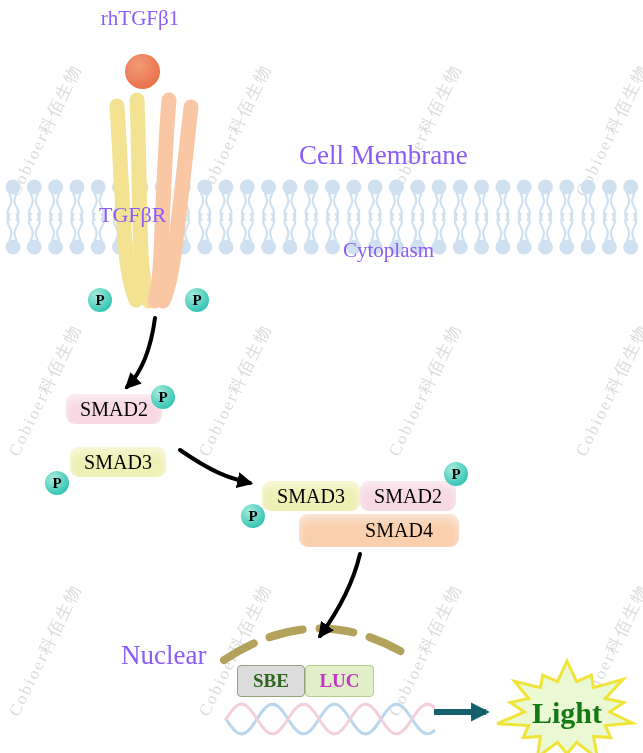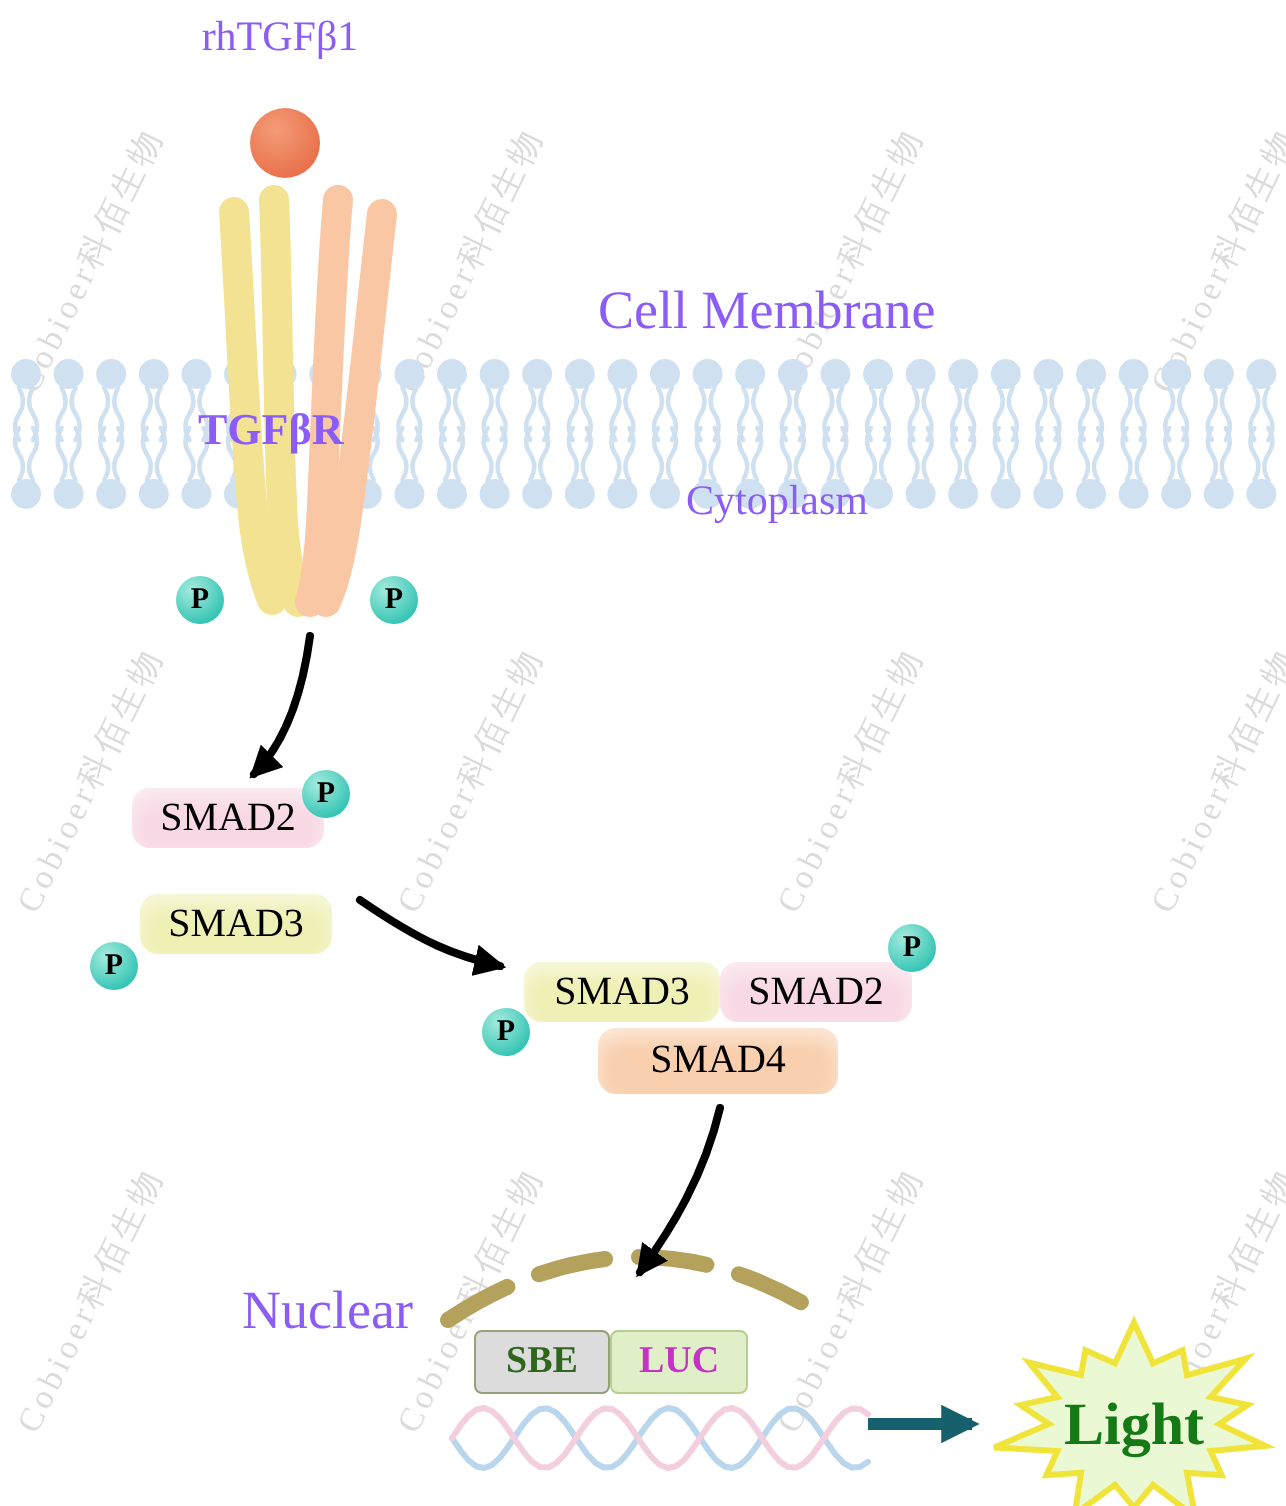--- a/index.html
+++ b/index.html
@@ -5,37 +5,37 @@
   html,body{margin:0;padding:0;background:#fff;}
   .stage{position:relative;width:643px;height:753px;background:#ffffff;overflow:hidden;
          font-family:"Liberation Serif","DejaVu Serif",serif;}
   .wm-layer{position:absolute;inset:0;z-index:0;}
   .wm{position:absolute;font-size:17px;letter-spacing:2px;color:rgba(110,110,110,0.25);
       white-space:nowrap;transform:translate(-50%,-50%) rotate(-64deg);}
   #diagram-svg{position:absolute;inset:0;z-index:1;}
   .label{position:absolute;z-index:2;color:#8b5cf6;}
   #ligand-label{left:70px;top:6px;width:140px;text-align:center;font-size:21px;}
   #cell-membrane-label{left:299px;top:140px;font-size:27px;}
-  #receptor-label{left:99px;top:202px;font-size:22px;font-weight:bold;}
+  #receptor-label{left:99px;top:202px;font-size:22px;font-weight:normal;}
   #cytoplasm-label{left:343px;top:238px;font-size:21px;}
   #nuclear-label{left:121px;top:640px;font-size:27px;}
   #light-label{left:518px;top:696px;width:98px;text-align:center;font-size:30px;
                font-weight:bold;color:var(--c-light_text);}
   #ligand{position:absolute;z-index:2;left:125px;top:54px;width:35px;height:35px;border-radius:50%;
           background:radial-gradient(circle at 38% 32%, #f49b78, var(--c-ligand) 75%);}
   .p-badge{position:absolute;z-index:3;width:24px;height:24px;border-radius:50%;
            display:flex;align-items:center;justify-content:center;
            font-weight:bold;font-size:15px;color:#000;
            background:radial-gradient(circle at 35% 30%, #a6ecdd 0%, var(--c-phospho) 75%);}
   .smad-box{position:absolute;z-index:2;display:flex;align-items:center;justify-content:center;
             border-radius:9px;font-size:20px;color:#000;
             box-shadow:inset 0 5px 10px rgba(255,255,255,0.55);}
   .fill-smad2{background:var(--c-smad2_fill);}
   .fill-smad3{background:var(--c-smad3_fill);}
-  .fill-smad4{background:var(--c-smad4_fill);}
+  .fill-smad4{background:var(--c-smad4_fill);padding-left:40px;}
   .gene-box{position:absolute;z-index:2;display:flex;align-items:center;justify-content:center;
             font-weight:bold;font-size:19px;border-radius:4px;}
   #sbe-box{left:237px;top:665px;width:66px;height:30px;background:var(--c-sbe_fill);
            border:1.5px solid #96a07a;color:var(--c-sbe_text);}
   #luc-box{left:305px;top:665px;width:67px;height:30px;background:var(--c-luc_fill);
            border:1.5px solid #b7cf8e;color:var(--c-luc_text);}
   .rY{fill:none;stroke:var(--c-receptor_yellow);stroke-width:15;stroke-linecap:round;}
   .rO{fill:none;stroke:var(--c-receptor_orange);stroke-width:15;stroke-linecap:round;}
   .arrow{fill:none;stroke:var(--c-arrow);stroke-width:4;stroke-linecap:round;marker-end:url(#ah);}
   .arrow-teal{fill:none;stroke:var(--c-light_arrow);stroke-width:6;stroke-linecap:butt;

